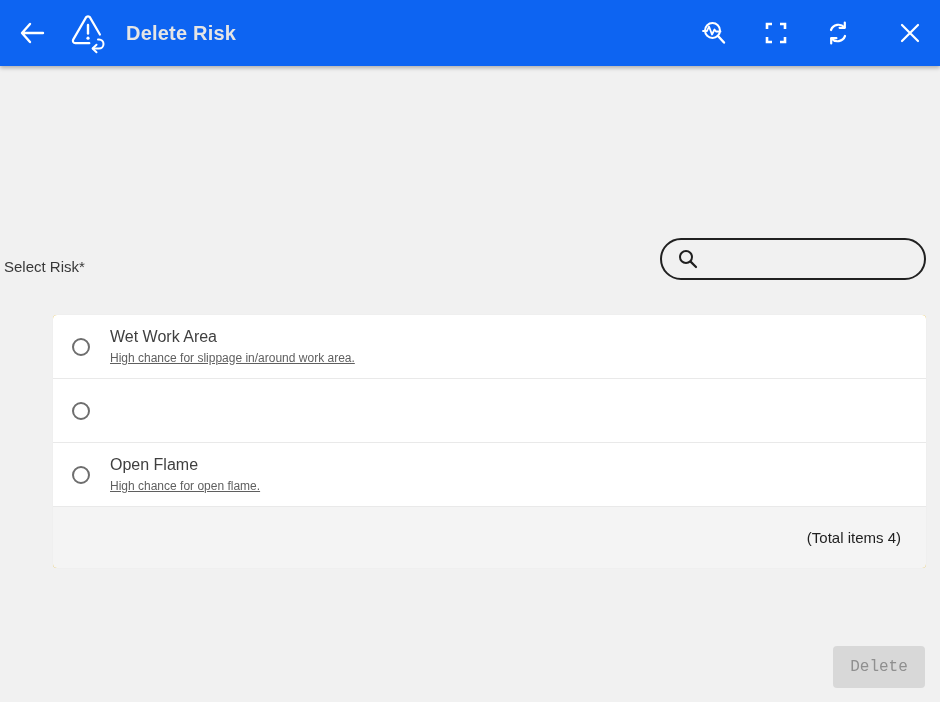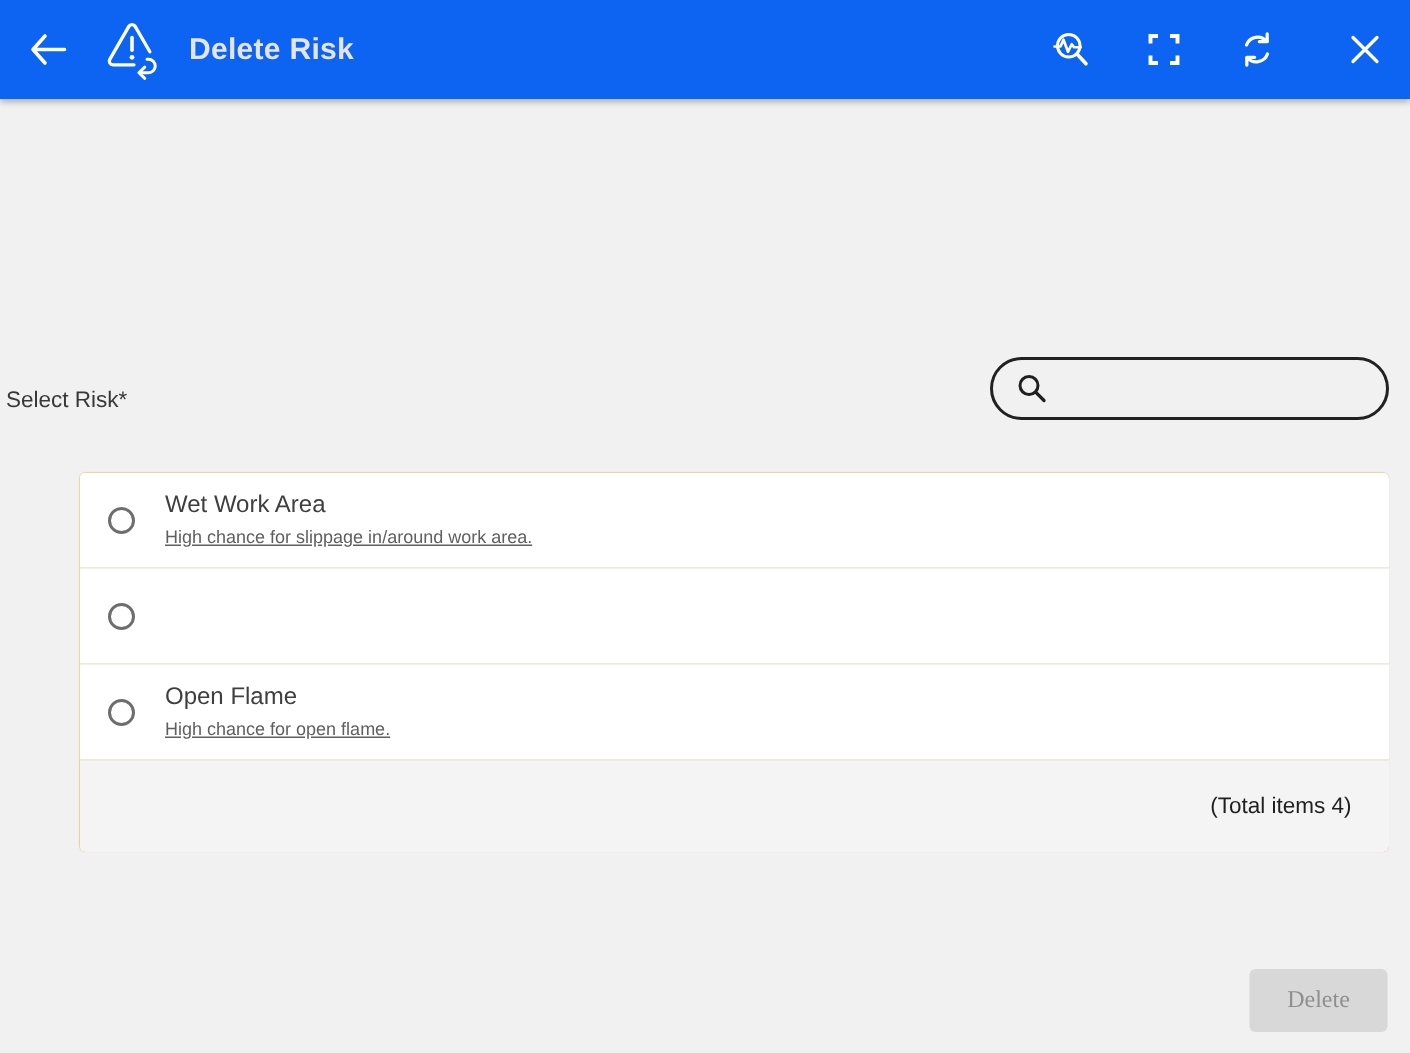--- a/index.html
+++ b/index.html
@@ -88,21 +88,21 @@
     padding-right: 25px;
   }
   .total-text { font-size: 15px; color: #1f1f1f; text-align: center; }
 
   
   .delete-btn {
     position: absolute; right: 15px; bottom: 14px;
     width: 92px; height: 42px;
     background: #d8d8d8; color: #8f8f8f;
     border: none; border-radius: 4px;
-    font-family: Liberation Serif, serif;
+    font-family: Liberation Mono, monospace;
     font-size: 16px; font-weight: 500;
     cursor: default;
   }
   svg { display: block; }
 </style>
 </head>
 <body>
 
 <header class="app-header">
   <div class="hdr-left">

